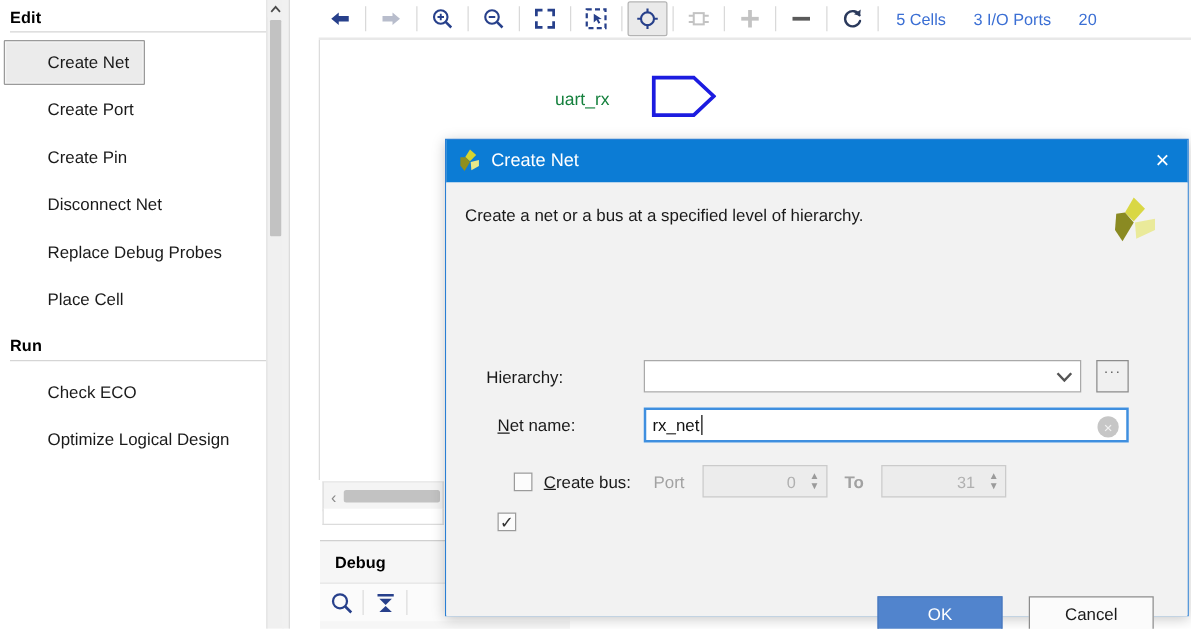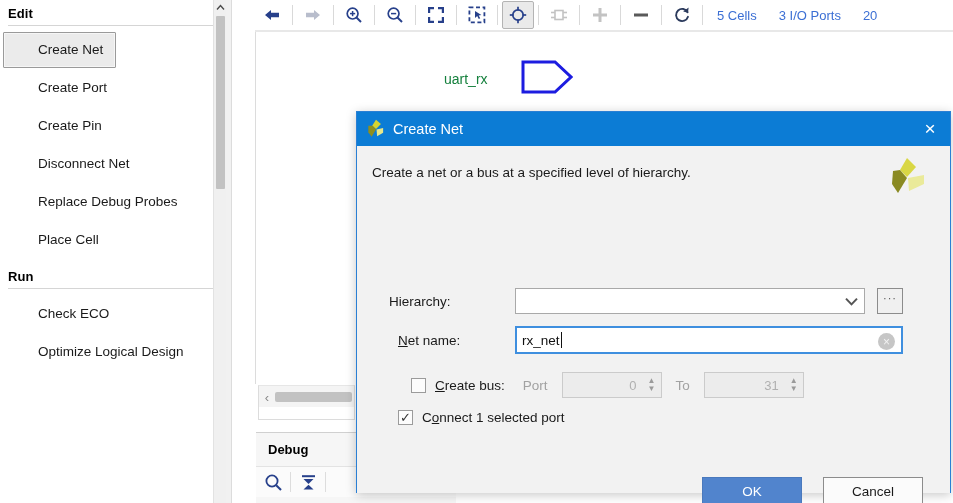--- a/index.html
+++ b/index.html
@@ -378,35 +378,34 @@
         <span class="checkbox"></span>
         <span class="cb-label"><span class="mnem">C</span><span>reate bus:</span></span>
         <span class="cb-label dim" style="margin-left:18px;">Port</span>
         <span class="spin" style="margin-left:14px;">
           <span class="sp-val">0</span>
           <span class="sp-arrows">
             <span>▲</span>
             <span>▼</span>
           </span>
         </span>
-        <span class="cb-label dim" style="margin-left:14px;">To</span>
+        <span class="cb-label dim" style="margin-left:14px;font-weight:bold;">To</span>
         <span class="spin" style="margin-left:14px;">
           <span class="sp-val">31</span>
           <span class="sp-arrows">
             <span>▲</span>
             <span>▼</span>
           </span>
         </span>
       </div>
 
       <div class="cb-row" style="left:41px;top:264px;">
         <span class="checkbox">
           <span class="tick">✓</span>
         </span>
-        <span class="cb-label"><span>C</span><span class="mnem">o</span><span>nnect 1 selected  port</span></span>
       </div>
 
       <div id="btn-ok">OK</div>
       <div id="btn-cancel">Cancel</div>
     </div>
   </div>
 
 </div>
 
 </body></html>

